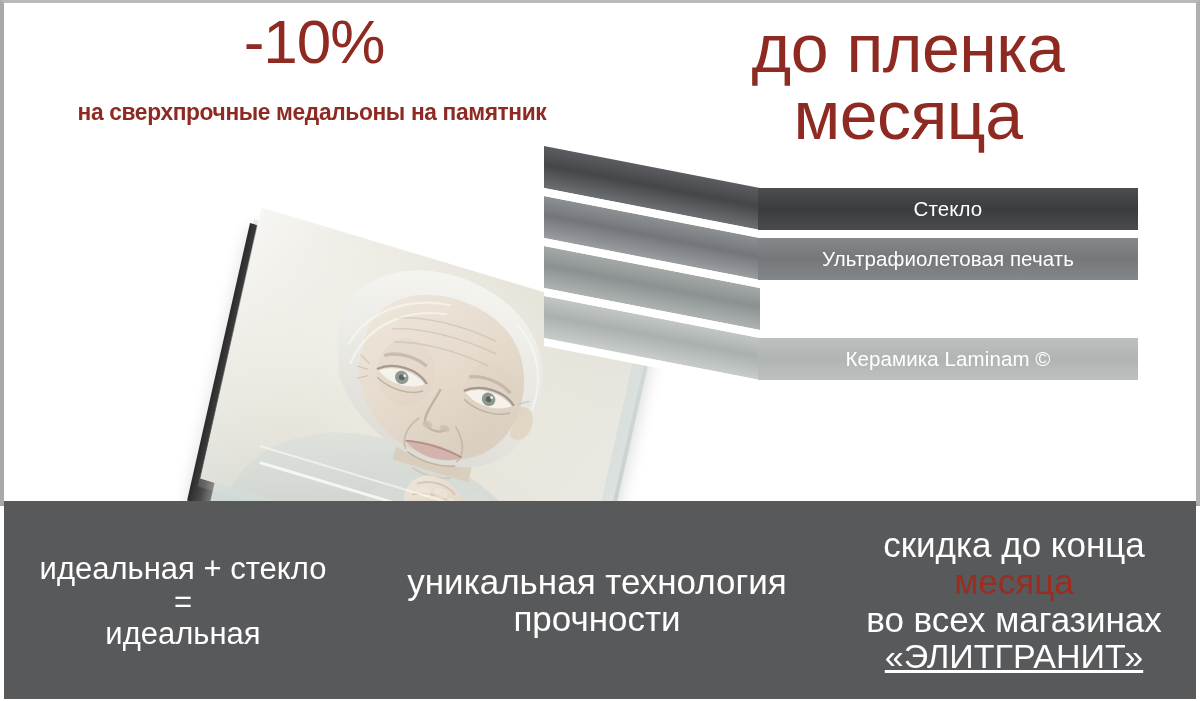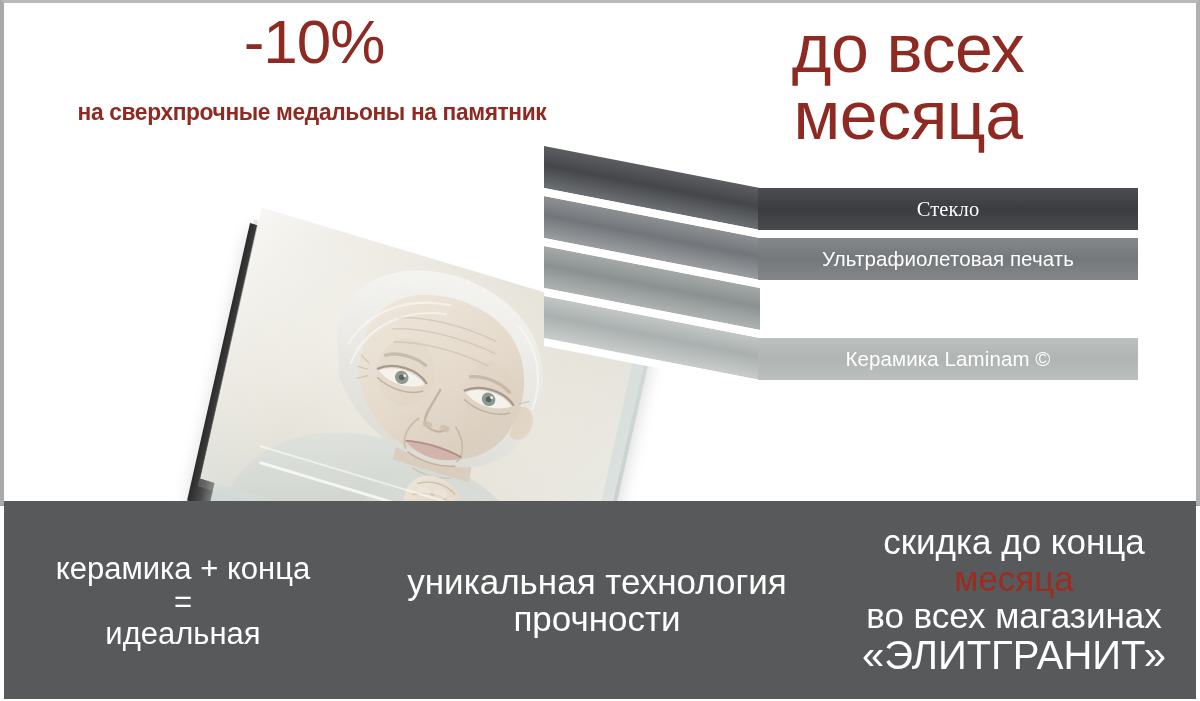--- a/index.html
+++ b/index.html
@@ -164,21 +164,21 @@
     width: 380px;
     height: 42px;
     display: flex;
     align-items: center;
     justify-content: center;
     color: #ffffff;
     font-size: 20.5px;
     letter-spacing: 0.1px;
     white-space: nowrap;
   }
-  .layer-0 { top: 2px;   background: linear-gradient(180deg,#4c4d50 0%,#3b3c3f 50%,#4a4b4e 100%); font-family: Liberation Serif, serif; }
+  .layer-0 { top: 2px;   background: linear-gradient(180deg,#4c4d50 0%,#3b3c3f 50%,#4a4b4e 100%); }
   .layer-1 { top: 52px;  background: linear-gradient(180deg,#85888a 0%,#75787a 50%,#84878a 100%); }
   .layer-2 { top: 102px; background: linear-gradient(180deg,#9ea3a2 0%,#8f9494 50%,#9da2a2 100%); }
   .layer-3 { top: 152px; background: linear-gradient(180deg,#bcc1bf 0%,#b0b5b4 50%,#bcc1bf 100%); }
   .layer-3 { color:#ffffff; }
 
   
   .tail {
     position:absolute;
     left: -96px;
     width: 216px;
@@ -214,37 +214,37 @@
   .bar-col {
     color: #ffffff;
     text-align: center;
     line-height: 1.06;
   }
   .col-1 { width: 358px; font-size: 31px; padding-top: 4px; }
   .col-2 { width: 470px; font-size: 35px; }
   .col-3 { width: 364px; font-size: 35px; }
   .bar-col span { display: block; }
   .accent-red { color: #9c2c20; }
-  .col-3 .small-caps { font-size: 40px; }
+  .col-3 .small-caps { font-size: 34px; text-decoration: underline; }
 </style>
 </head>
 <body>
 
 <div class="banner">
   <div class="frame-inner-shade"></div>
 
   <div class="top-area">
 
     <div class="discount-pct">-10%</div>
 
     <div class="sub-line">на сверхпрочные медальоны на памятник</div>
 
 
     <div class="headline">
-      <span>до всех</span>
+      <span>до пленка</span>
       <span>месяца</span>
     </div>
 
     <div class="plate-wrap">
       <div class="plate-slab"></div>
       <div class="plate-edge-dark"></div>
 
       <div class="plate-face">
         <svg class="portrait" viewBox="0 0 380 280" preserveAspectRatio="xMidYMid slice">
           <defs>
@@ -386,21 +386,21 @@
       </div>
       <div class="layer layer-3">
         <span>Керамика Laminam ©</span>
       </div>
     </div>
   </div>
 
   <div class="bottom-bar">
 
     <div class="bar-col col-1">
-      <span>керамика + конца</span>
+      <span>идеальная + стекло</span>
       <span>=</span>
       <span>идеальная</span>
     </div>
 
     <div class="bar-col col-2">
       <span>уникальная технология</span>
       <span>прочности</span>
     </div>
 
     <div class="bar-col col-3">

